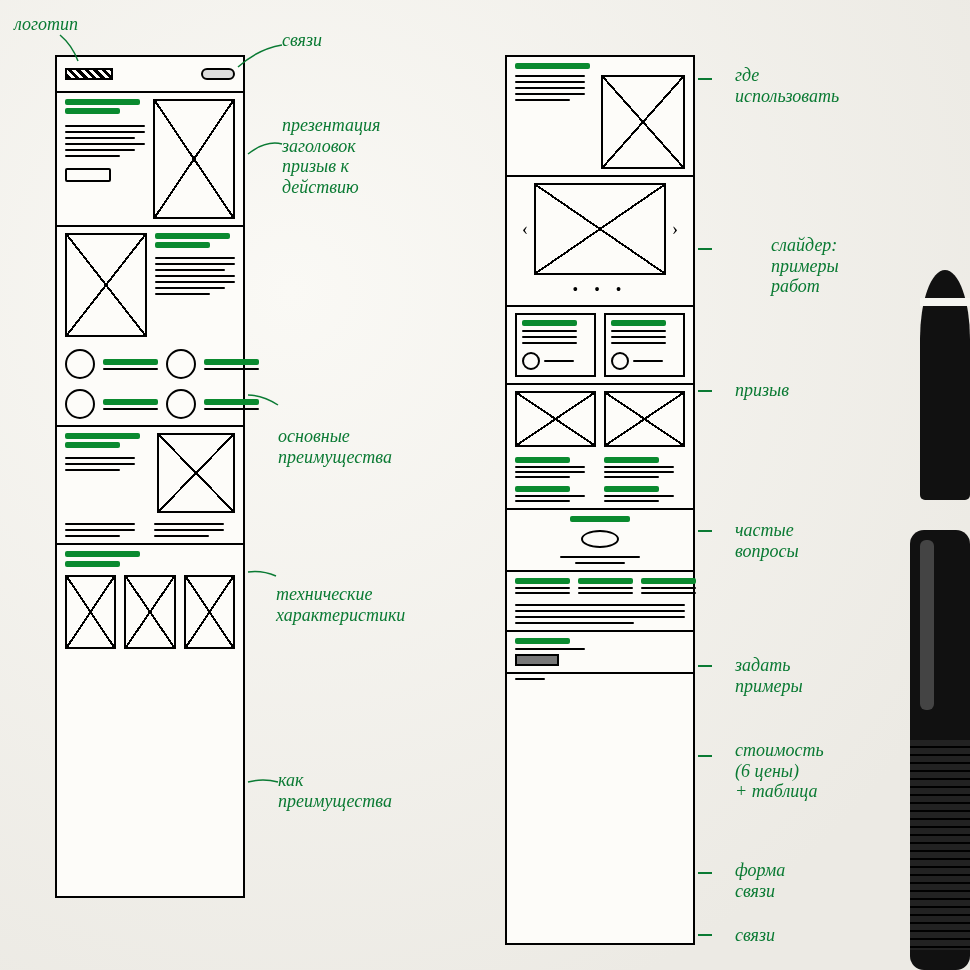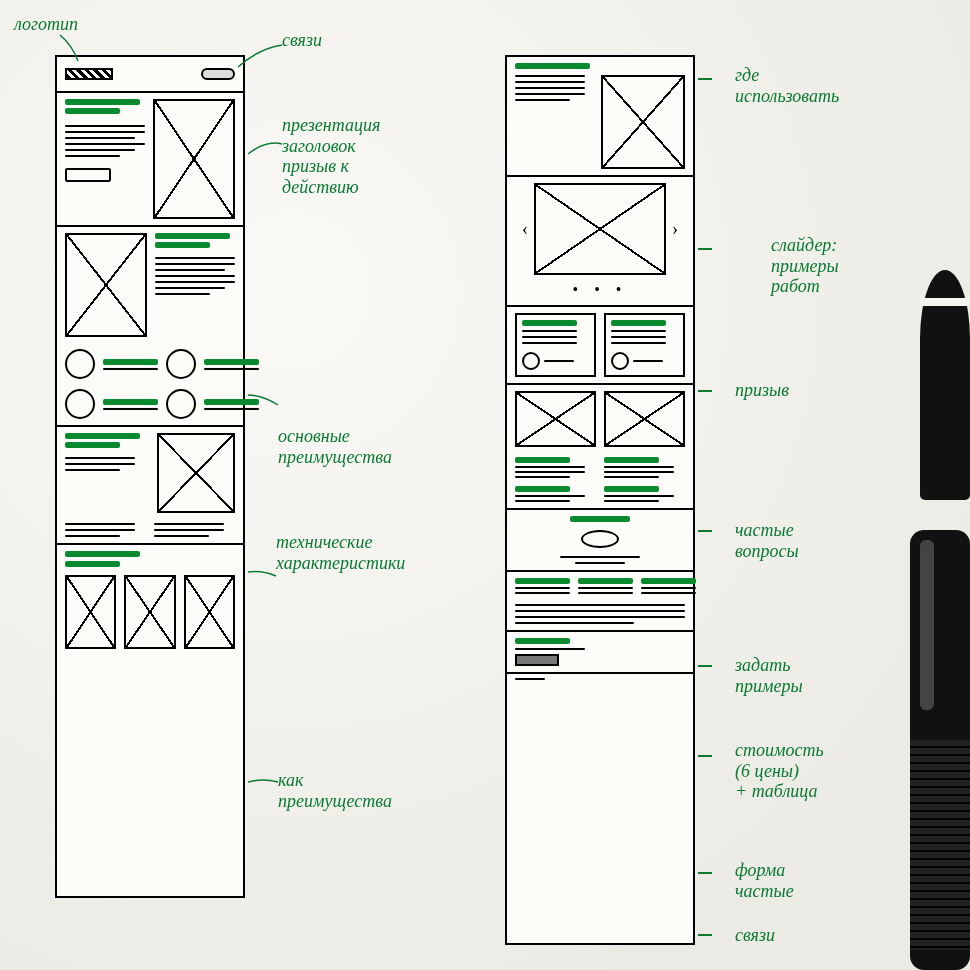--- a/index.html
+++ b/index.html
@@ -336,21 +336,21 @@
 <svg class="lead" style="left:248px;top:140px;width:34px;height:18px;">
     <path d="M34 4 Q18 0 0 14"></path>
   </svg>
 
 <span class="ann" style="left:278px; top:390px;margin-top:36px;">основные
 преимущества</span>
 <svg class="lead" style="left:248px;top:395px;width:30px;height:14px;">
     <path d="M30 10 Q15 0 0 0"></path>
   </svg>
 
-<span class="ann" style="left:276px; top:532px;">технические
+<span class="ann" style="left:276px; top:584px;">технические
 характеристики</span>
 <svg class="lead" style="left:248px;top:570px;width:28px;height:10px;">
     <path d="M28 6 Q14 0 0 2"></path>
   </svg>
 
 <span class="ann" style="left:278px; top:770px;">как
 преимущества</span>
 <svg class="lead" style="left:248px;top:778px;width:30px;height:10px;">
     <path d="M30 4 Q15 0 0 4"></path>
   </svg>
@@ -374,21 +374,21 @@
 <span class="ann" style="left:735px; top:655px;">задать
 примеры</span>
 <div class="tick" style="left:698px; top:665px;"></div>
 
 <span class="ann" style="left:735px; top:740px;">стоимость
 (6 цены)
 + таблица</span>
 <div class="tick" style="left:698px; top:755px;"></div>
 
 <span class="ann" style="left:735px; top:860px;">форма
-частые</span>
+связи</span>
 <div class="tick" style="left:698px; top:872px;"></div>
 
 <span class="ann" style="left:735px; top:925px;">связи</span>
 <div class="tick" style="left:698px; top:934px;"></div>
 
 <div class="pen p1">
     <div class="band"></div>
   </div>
 <div class="pen p2">
     <div class="clip"></div>

